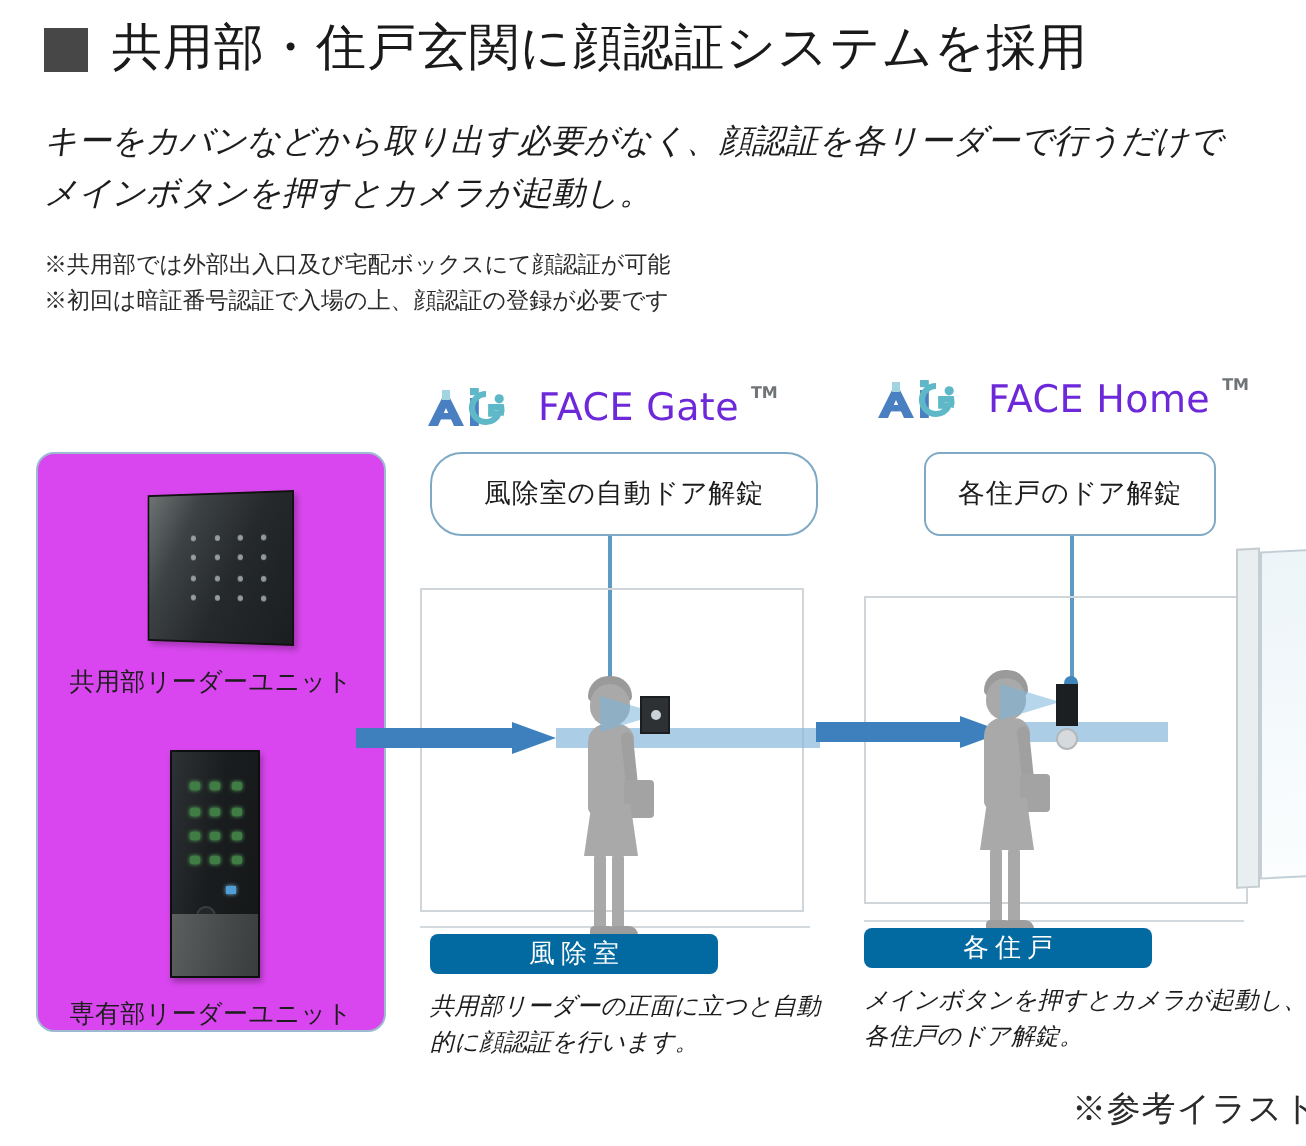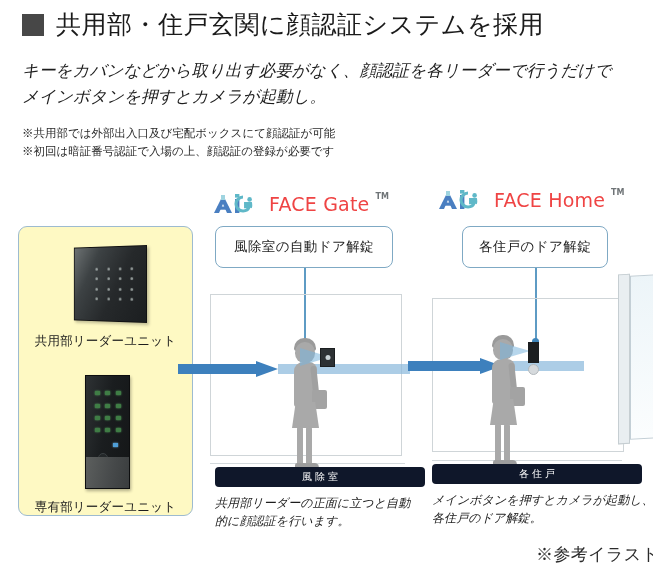--- a/index.html
+++ b/index.html
@@ -72,21 +72,21 @@
     width: 653px; height: 403px;
   }
 
   
   #device-panel {
     position: absolute;
     left: 18px; top: 56px;
     width: 175px; height: 290px;
     border: 1.5px solid #9dbbd0;
     border-radius: 9px;
-    background: #fef9c3;
+    background: #d946ef;
     box-sizing: border-box;
   }
   .device-block {
     position: absolute;
     left: 0; width: 100%;
     text-align: center;
   }
   #device-block-1 { top: 14px; }
   #device-block-2 { top: 148px; }
 
@@ -197,21 +197,21 @@
   #logo-home { left: 437px; top: 18px; }
 
   .logo-mark {
     position: relative;
     width: 52px; height: 24px;
     flex: 0 0 auto;
   }
   .logo-word {
     font-family: "DejaVu Sans", "Liberation Sans", sans-serif;
     font-size: 19px;
-    color: #ef4444;
+    color: #6d28d9;
     letter-spacing: 0.2px;
     line-height: 24px;
     white-space: nowrap;
     font-weight: 400;
   }
   .logo-tm {
     font-family: "DejaVu Sans", "Liberation Sans", sans-serif;
     font-size: 8px;
     font-weight: 700;
     color: #6f7477;
@@ -227,21 +227,21 @@
     background: #ffffff;
     box-sizing: border-box;
     display: flex;
     align-items: center;
     justify-content: center;
     font-size: 13.5px;
     color: #1d1d1d;
     letter-spacing: 0.4px;
     white-space: nowrap;
   }
-  #callout-gate { left: 215px; top: 56px; width: 178px; height: 42px; }
+  #callout-gate { left: 215px; top: 56px; width: 194px; height: 42px; border-radius: 16px; }
   #callout-home { left: 462px; top: 56px; width: 146px; height: 42px; }
 
   .drop-line {
     position: absolute;
     width: 2px;
     background: #5e9bc4;
   }
   #drop-gate { left: 304px; top: 98px; height: 80px; }
   #drop-home { left: 535px; top: 98px; height: 72px; }
   .drop-dot {
@@ -373,25 +373,25 @@
     width: 190px; height: 1px;
     background: #d3d9dc;
   }
 
   
   .caption-col { position: absolute; width: 200px; }
   #caption-col-left  { left: 215px; top: 297px; }
   #caption-col-right { left: 432px; top: 294px; }
 
   .caption-badge {
-    width: 210px; height: 20px;
-    background: #0f172a;
+    width: 144px; height: 20px;
+    background: #0369a1;
     border-radius: 4px;
     color: #ffffff;
-    font-size: 10px;
+    font-size: 13px;
     letter-spacing: 3px;
     display: flex;
     align-items: center;
     justify-content: center;
     box-sizing: border-box;
     text-indent: 3px;
   }
   .caption-text {
     margin-top: 7px;
     font-size: 12px;

